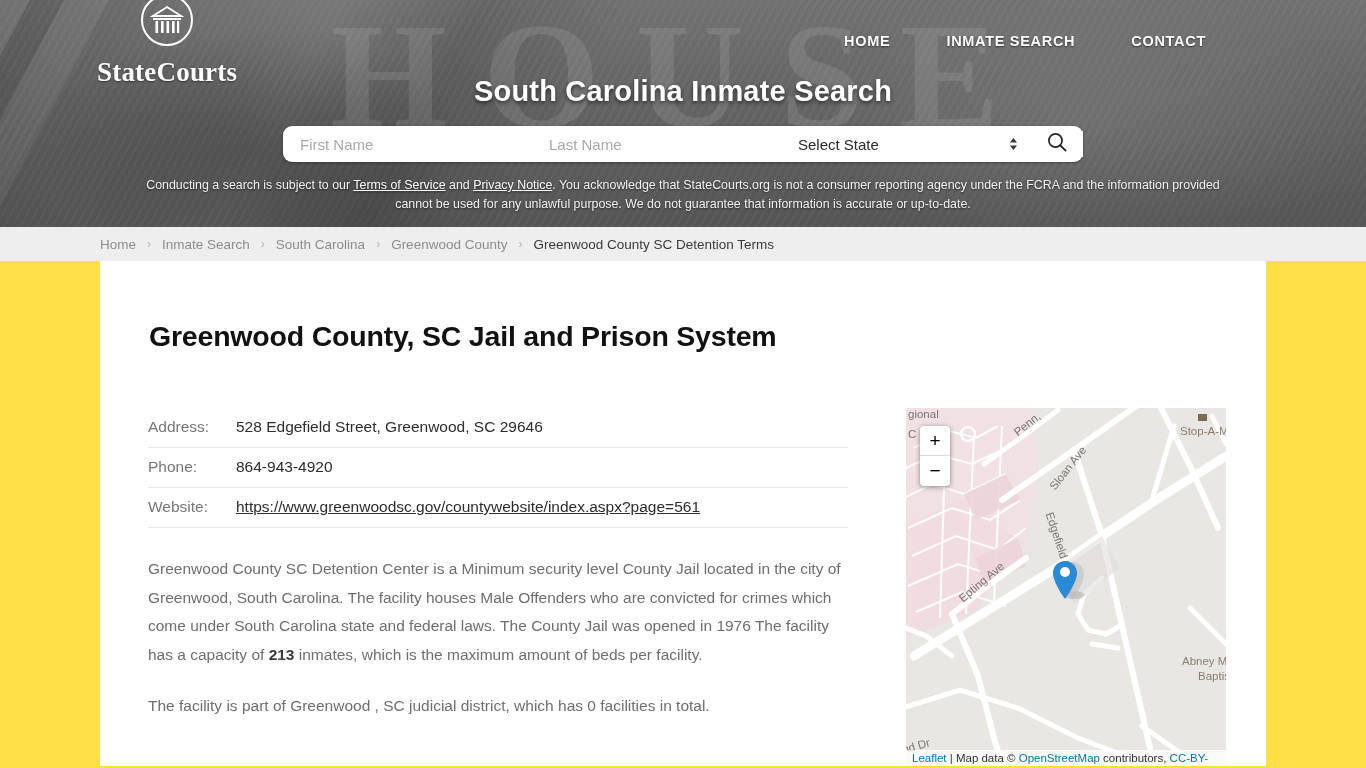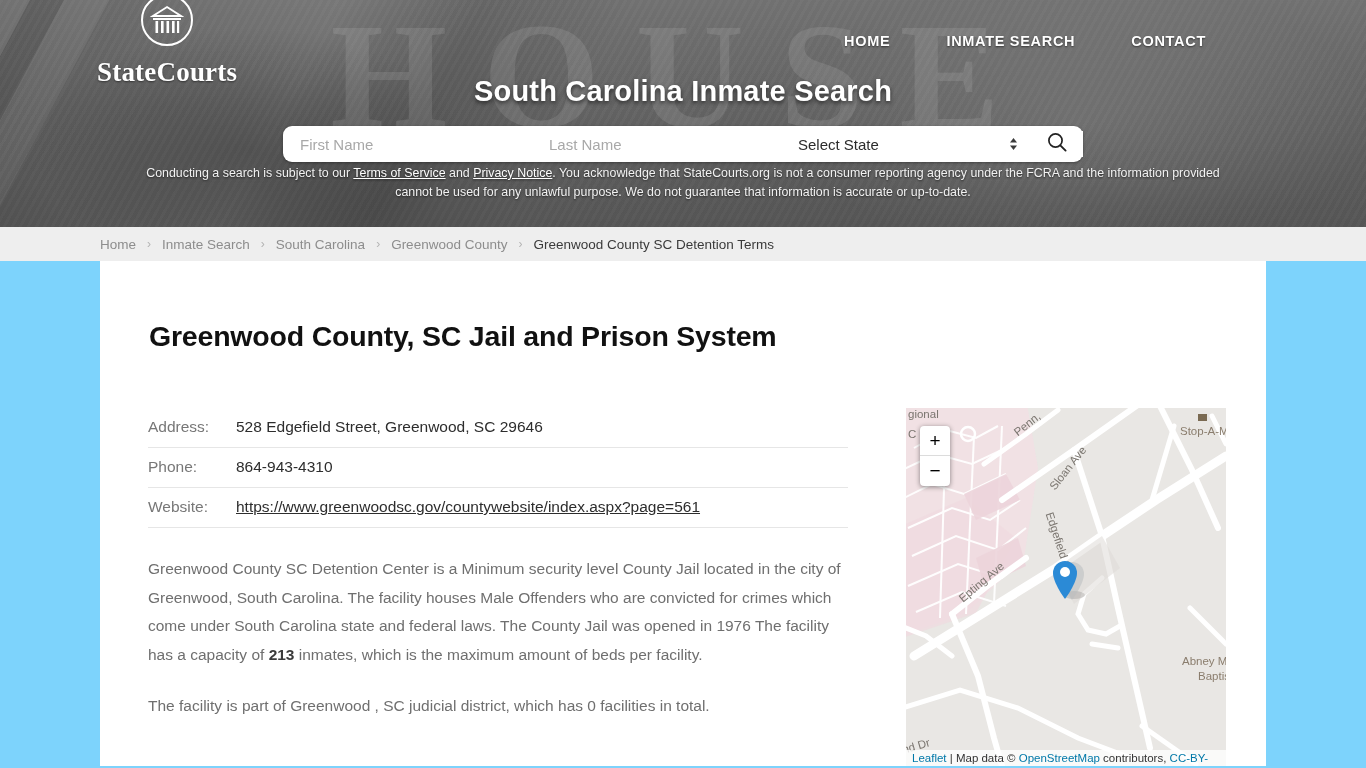--- a/index.html
+++ b/index.html
@@ -129,21 +129,21 @@
   }
   .sb-select .chev { display: flex; flex-direction: column; gap: 2px; color: #444; }
   .sb-btn {
     flex: 0 0 52px;
     display: flex; align-items: center; justify-content: center;
     cursor: pointer;
     background: #fff;
   }
 
   .disclaimer {
-    margin: 2px auto 0;
+    margin: 14px auto 0;
     width: 1110px;
     text-align: center;
     color: #f2f2f2;
     font-size: 12.4px;
     line-height: 1.55;
     text-shadow: 0 1px 2px rgba(0,0,0,.6);
   }
   .disclaimer a { color: #fff; text-decoration: underline; cursor: pointer; }
 
   
@@ -153,21 +153,21 @@
     display: flex;
     align-items: center;
     padding-left: 100px;
     font-size: 13.5px;
   }
   .crumb { color: #8d8d8d; text-decoration: none; cursor: pointer; }
   .crumb.current { color: #3a3a3a; cursor: default; }
   .crumb-sep { color: #b4b4b4; margin: 0 11px; font-size: 12px; }
 
   
-  .page { background: #7dd3fc; height: 507px; }
+  .page { background: #fde047; height: 507px; }
   .card {
     margin: 0 auto;
     width: 1166px;
     background: #fff;
     min-height: 500px;
     padding: 40px 48px 0 48px;
     position: relative;
   }
   .card-title {
     font-size: 28.5px;
@@ -343,21 +343,21 @@
     <div class="columns">
       <div class="col-left">
         <table class="info">
           <tbody>
               <tr>
             <td class="k">Address:</td>
             <td class="v">528 Edgefield Street, Greenwood, SC 29646</td>
           </tr>
           <tr>
             <td class="k">Phone:</td>
-            <td class="v">864-943-4310</td>
+            <td class="v">864-943-4920</td>
           </tr>
           <tr>
             <td class="k">Website:</td>
             <td class="v">
               <a>https://www.greenwoodsc.gov/countywebsite/index.aspx?page=561</a>
             </td>
           </tr>
         </tbody>
           </table>
 

